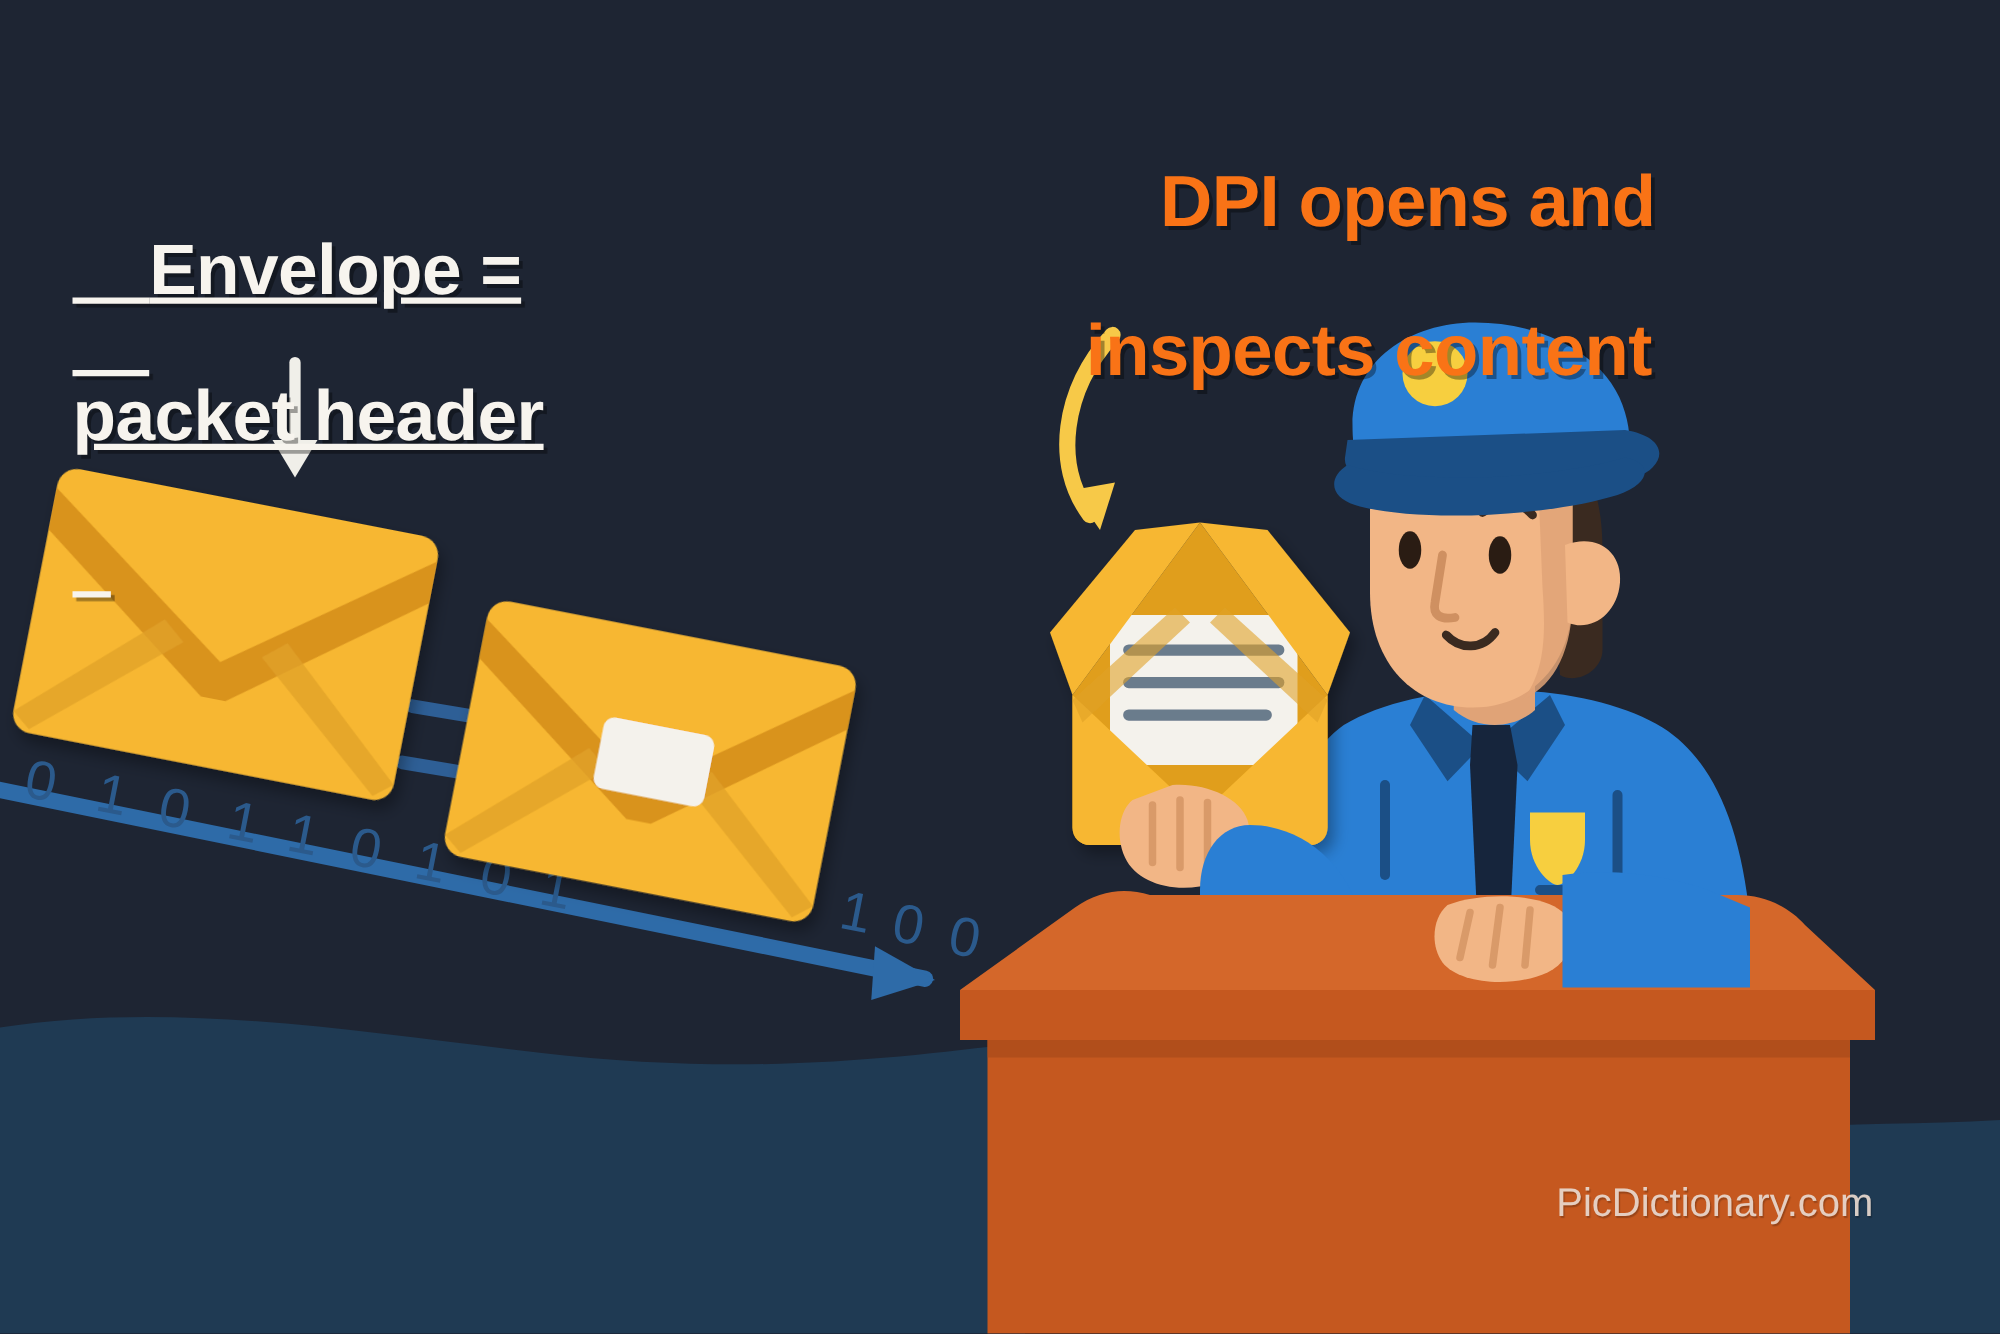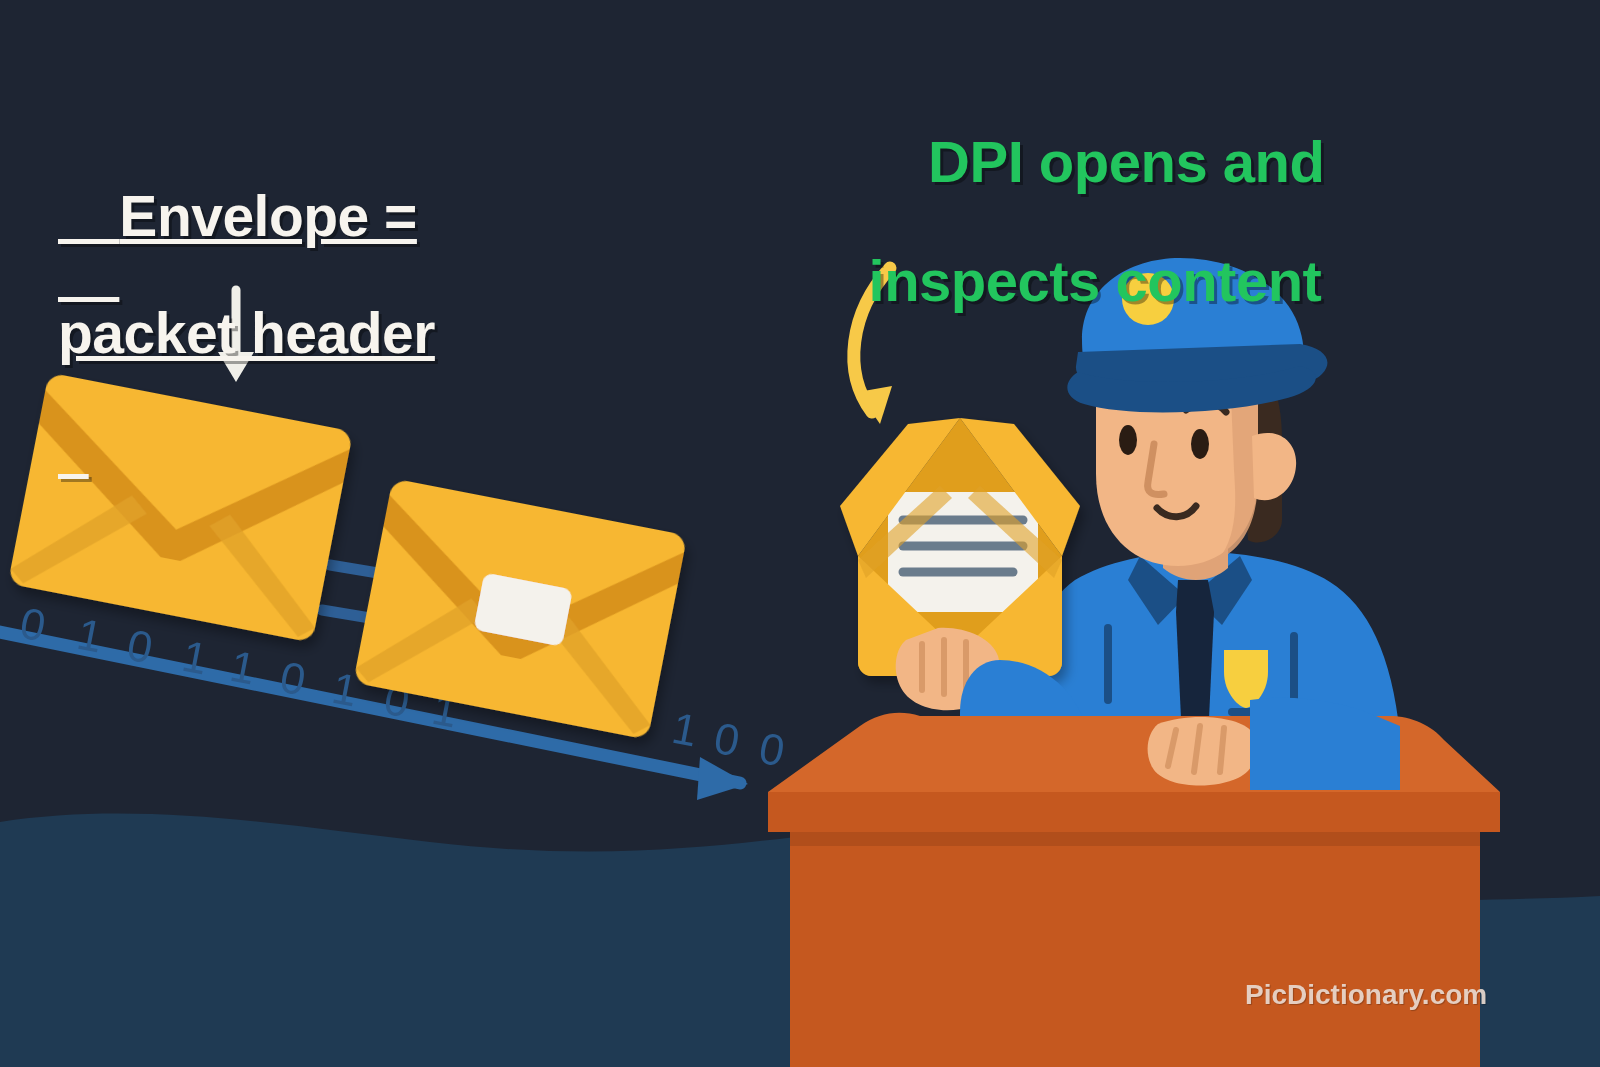--- a/index.html
+++ b/index.html
@@ -23,33 +23,33 @@
     text-decoration:underline;
   }
   #label-letter{
     left:455px;top:330px;width:420px;
     font-size:50px;color:#f7f4ee;
     text-shadow:3px 3px 0 rgba(0,0,0,.35);
     letter-spacing:-0.5px;
   }
   #heading-dpi{
     left:775px;top:72px;width:640px;
-    font-size:58px;color:#22c55e;
+    font-size:58px;color:#f97316;
     text-shadow:3px 3px 0 rgba(0,0,0,.35);
     text-align:center;letter-spacing:-0.5px;
   }
   #label-blocks{
     left:855px;top:845px;width:480px;
     font-size:50px;color:#faf6ef;
     text-shadow:3px 3px 0 rgba(0,0,0,.28);
     text-align:center;letter-spacing:-0.5px;
   }
   #watermark{
-    left:1245px;top:981px;
-    font-size:28px;color:#e8d9cf;font-weight:bold;
+    left:1245px;top:946px;
+    font-size:32px;color:#e8d9cf;font-weight:normal;
     opacity:.92;letter-spacing:0px;
     text-shadow:1px 1px 1px rgba(0,0,0,.25);
   }
   .line2{display:block;}
 </style>
 </head>
 <body>
 
 <div id="stage">
 

